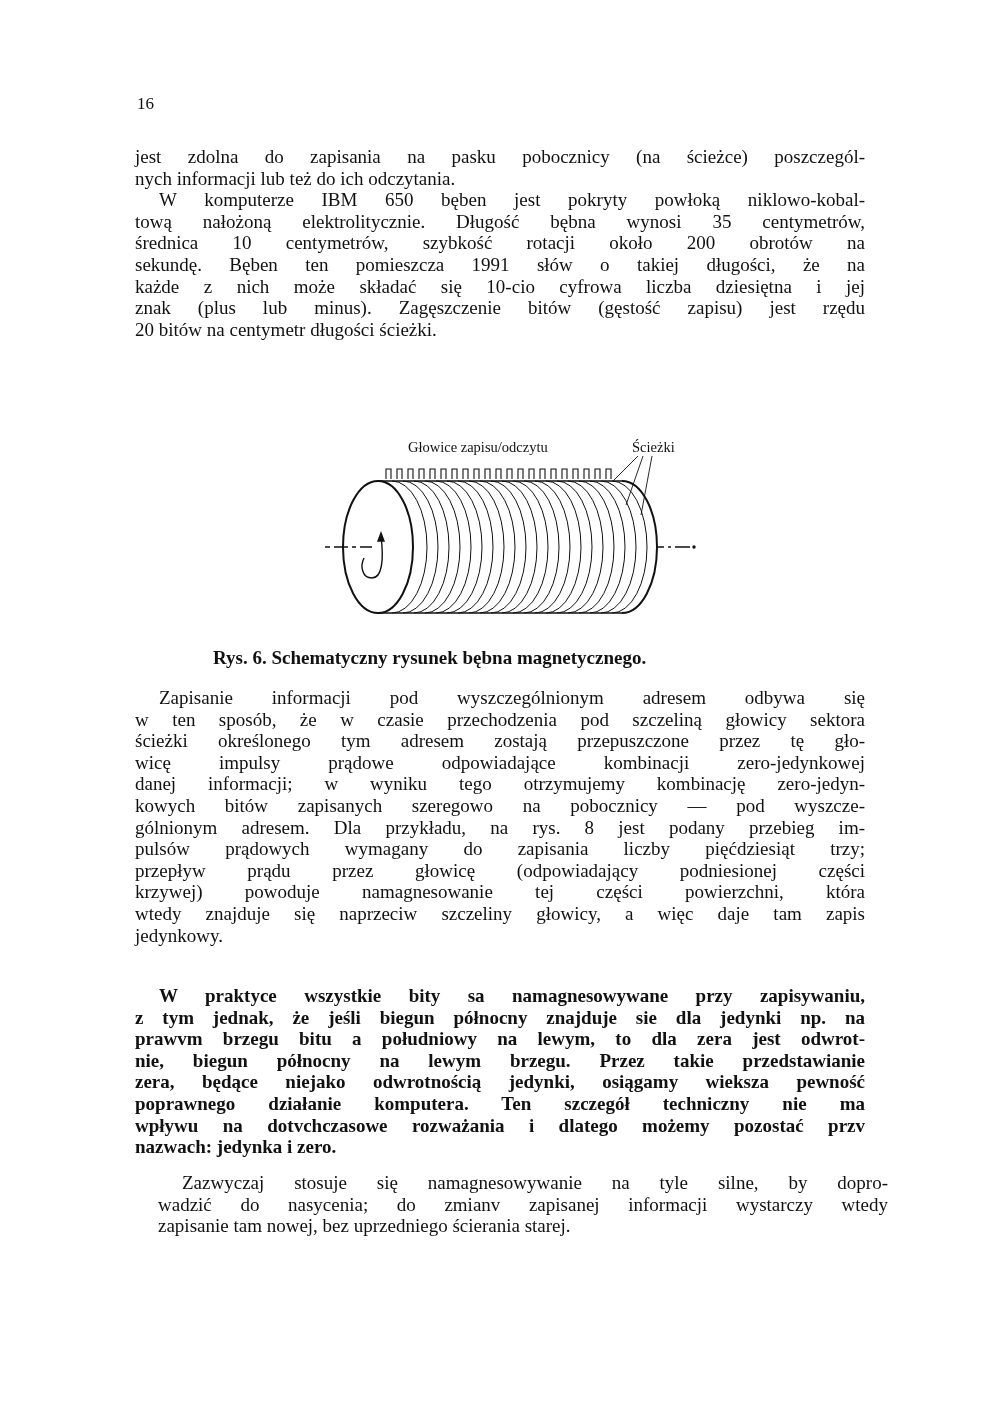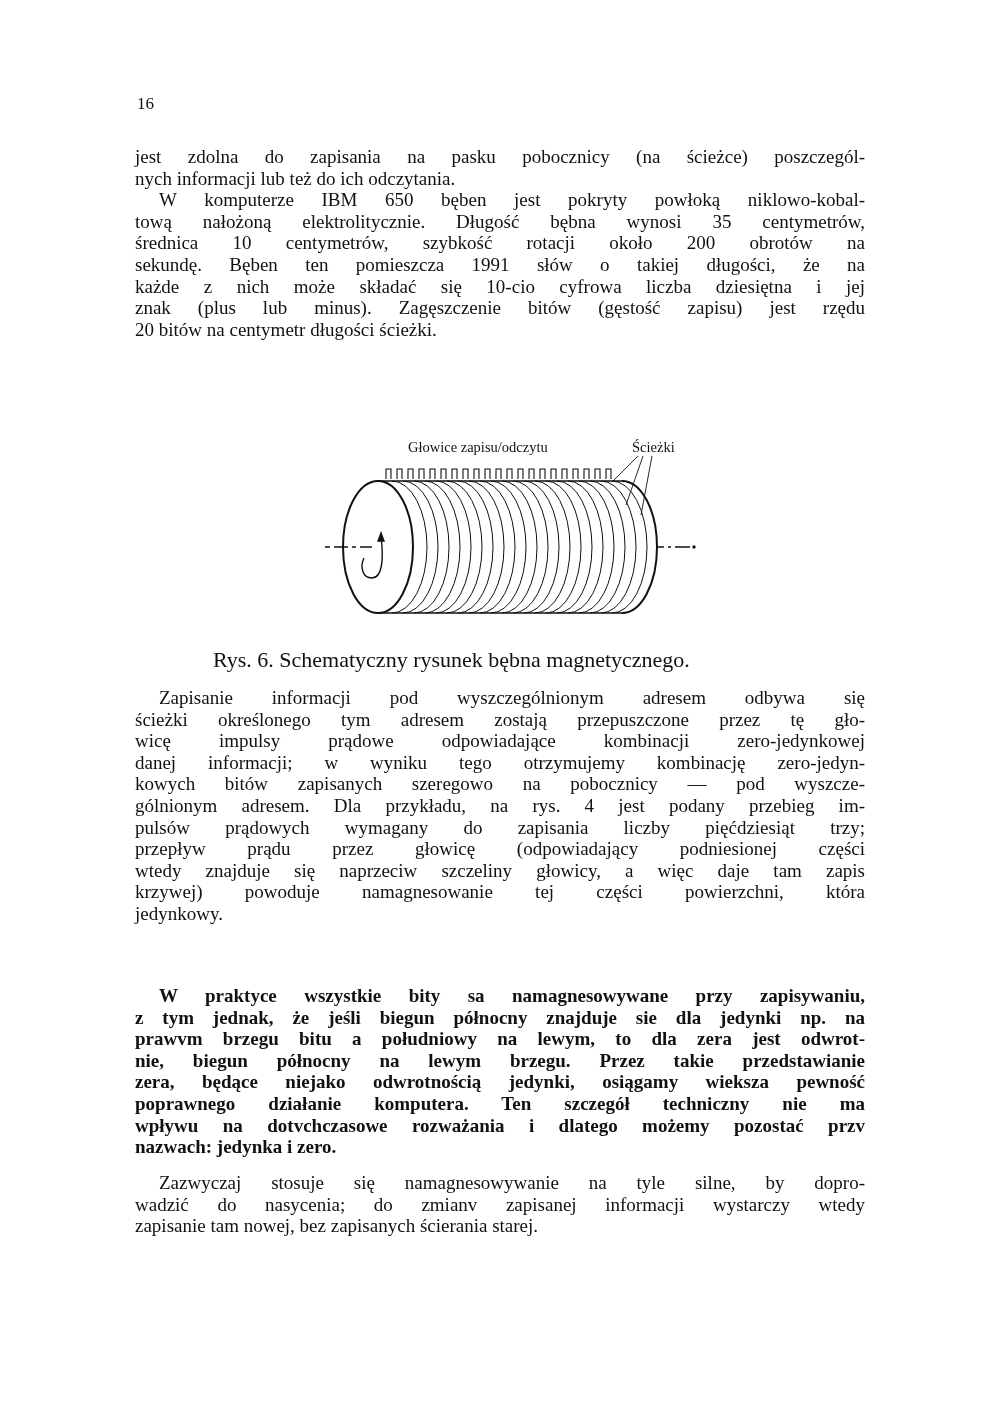--- a/index.html
+++ b/index.html
@@ -7,24 +7,24 @@
          font-family:"Liberation Serif","DejaVu Serif",serif; color:#111; }
   .page-number { position:absolute; left:137px; top:94px; font-size:17px; }
   .para { position:absolute; left:135px; width:730px; font-size:19px; line-height:21.6px;
           text-align:justify; }
   .para .line { display:block; white-space:nowrap; text-align:justify; text-align-last:justify; }
   .para .line.last { text-align-last:left; }
   .indent { padding-left:24px; }
   #p1 { top:146px; }
   #p2 { top:687px; }
   #p3 { top:985px;font-weight:bold; }
-  #p4 { top:1172px; }
+  #p4 { top:1172px;margin-left:23px; }
   .figure { position:absolute; left:300px; top:430px; width:420px; height:200px; }
-  .caption { position:absolute; left:213px; top:647px; width:600px; font-size:22px;
-             font-weight:normal; white-space:nowrap; }
+  .caption { position:absolute; left:213px; top:647px; width:600px; font-size:19px;
+             font-weight:bold; white-space:nowrap; }
   .fig-label { font-family:"Liberation Serif","DejaVu Serif",serif; font-size:14.5px; fill:#111; }
 </style>
 </head>
 <body>
 
 <div class="page-number">16</div>
 
 <div id="p1" class="para">
   <span class="line">jest zdolna do zapisania na pasku pobocznicy (na ścieżce) poszczegól-</span>
   <span class="line last">nych informacji lub też do ich odczytania.</span>
@@ -83,40 +83,41 @@
     <path d="M638 456 L613 481"></path>
     <path d="M643 456 L626 505"></path>
     <path d="M652 456 L641 515"></path>
   </g>
 </svg>
 
 <div class="caption">Rys. 6. Schematyczny rysunek bębna magnetycznego.</div>
 
 <div id="p2" class="para">
   <span class="line indent">Zapisanie informacji pod wyszczególnionym adresem odbywa się</span>
+  <span class="line">w ten sposób, że w czasie przechodzenia pod szczeliną głowicy sektora</span>
   <span class="line">ścieżki określonego tym adresem zostają przepuszczone przez tę gło-</span>
   <span class="line">wicę impulsy prądowe odpowiadające kombinacji zero-jedynkowej</span>
   <span class="line">danej informacji; w wyniku tego otrzymujemy kombinację zero-jedyn-</span>
   <span class="line">kowych bitów zapisanych szeregowo na pobocznicy — pod wyszcze-</span>
-  <span class="line">gólnionym adresem. Dla przykładu, na rys. 4 jest podany przebieg im-</span>
+  <span class="line">gólnionym adresem. Dla przykładu, na rys. 8 jest podany przebieg im-</span>
   <span class="line">pulsów prądowych wymagany do zapisania liczby pięćdziesiąt trzy;</span>
   <span class="line">przepływ prądu przez głowicę (odpowiadający podniesionej części</span>
+  <span class="line">krzywej) powoduje namagnesowanie tej części powierzchni, która</span>
   <span class="line">wtedy znajduje się naprzeciw szczeliny głowicy, a więc daje tam zapis</span>
-  <span class="line">krzywej) powoduje namagnesowanie tej części powierzchni, która</span>
   <span class="line last">jedynkowy.</span>
 </div>
 
 <div id="p3" class="para">
   <span class="line indent">W praktyce wszystkie bity sa namagnesowywane przy zapisywaniu,</span>
   <span class="line">z tym jednak, że jeśli biegun północny znajduje sie dla jedynki np. na</span>
   <span class="line">prawvm brzegu bitu a południowy na lewym, to dla zera jest odwrot-</span>
   <span class="line">nie, biegun północny na lewym brzegu. Przez takie przedstawianie</span>
   <span class="line">zera, będące niejako odwrotnością jedynki, osiągamy wieksza pewność</span>
   <span class="line">poprawnego działanie komputera. Ten szczegół techniczny nie ma</span>
   <span class="line">wpływu na dotvchczasowe rozważania i dlatego możemy pozostać przv</span>
   <span class="line last">nazwach: jedynka i zero.</span>
 </div>
 
 <div id="p4" class="para">
   <span class="line indent">Zazwyczaj stosuje się namagnesowywanie na tyle silne, by dopro-</span>
   <span class="line">wadzić do nasycenia; do zmianv zapisanej informacji wystarczy wtedy</span>
-  <span class="line last">zapisanie tam nowej, bez zapisanych ścierania starej.</span>
+  <span class="line last">zapisanie tam nowej, bez uprzedniego ścierania starej.</span>
 </div>
 
 </body></html>

